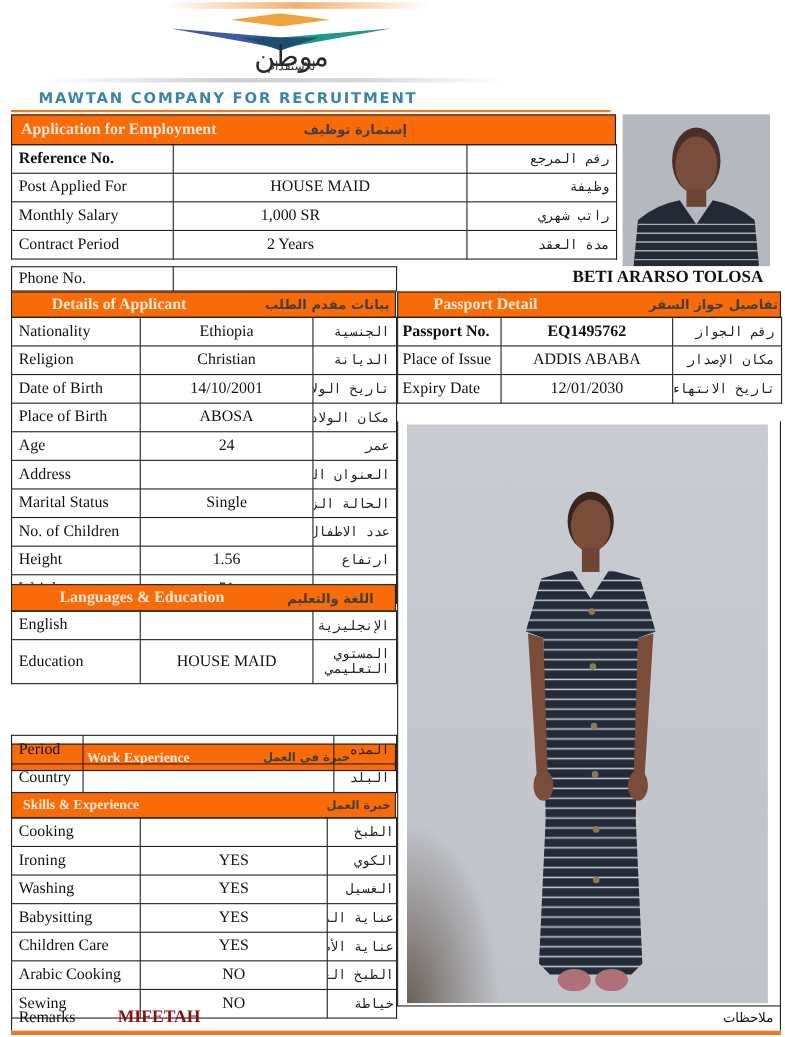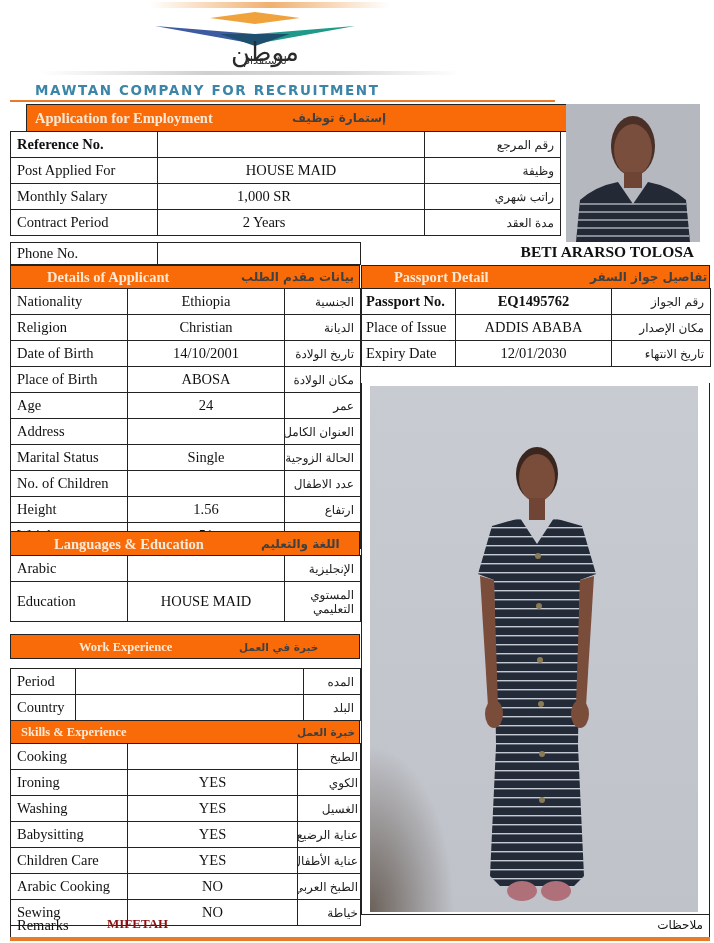--- a/index.html
+++ b/index.html
@@ -18,21 +18,21 @@
   .logo-underline { left: 40px; top: 71px; width: 420px; height: 4px;
     background: linear-gradient(90deg, rgba(200,200,200,0) 0%, #cfcfcf 40%, #d8d8d8 70%, rgba(200,200,200,0) 100%); }
   .company { left: 35px; top: 82px; width: 520px; height: 18px;
     font-family: "DejaVu Sans", sans-serif; font-weight: bold; font-size: 13.5px; color: #3b86a8; letter-spacing: 1.6px; }
   .company-line { left: 10px; top: 100px; width: 545px; height: 2px; background: #e87a2a; }
 
   
   table { border-collapse: collapse; position: absolute; table-layout: fixed; }
   td { border: 1px solid #222; font-size: 14.5px; padding: 0 6px; height: 26px; white-space: nowrap; overflow: hidden; }
   td.c { text-align: center; }
-  td.ar { text-align: right; direction: rtl; font-family: Liberation Sans, sans-serif; font-size: 12px; color:#222; }
+  td.ar { text-align: right; direction: rtl; font-family: Liberation Mono, monospace; font-size: 12px; color:#222; }
   td.b { font-weight: bold; }
   .hdr { background: #f96b09; color: #fbe9d6; font-weight: bold; font-size: 14.5px; }
   .hdr-ar { font-family: "DejaVu Sans", sans-serif; font-size: 12px; font-weight: bold; color: #404040; }
 
   .bar { position: absolute; background: #f96b09; border: 1px solid #222; }
   .bar span { position: absolute; top: 50%; transform: translateY(-50%); }
 
   .photo-small { left: 566px; top: 104px; width: 134px; height: 138px; background: #b9bcc4; overflow: hidden; }
   .photo-big { left: 370px; top: 386px; width: 328px; height: 526px; background: #c5c8cf; overflow: hidden; }
   .photo-frame { left: 361px; top: 383px; width: 349px; height: 532px; border: 1px solid #222; border-top: none; }
@@ -52,21 +52,21 @@
   <polygon points="45,14 145,22 145,32" fill="#3e5aa0"></polygon>
   <polygon points="145,22 245,14 145,32" fill="#1f9a8a"></polygon>
   <polygon points="110,22 180,22 145,34" fill="#1e4f6e"></polygon>
 </svg>
 <div class="abs logo-ar">موطن</div>
 <div class="abs logo-ar-sub">للاستقدام</div>
 <div class="abs logo-underline"></div>
 <div class="abs company">MAWTAN COMPANY FOR RECRUITMENT</div>
 <div class="abs company-line"></div>
 
-<div class="bar" style="left:10px; top:104px; width:550px; height:28px;margin-left:16px;">
+<div class="bar" style="left:10px; top:104px; width:550px; height:28px;">
   <span class="hdr" style="left:8px; background:none;">Application for Employment</span>
   <span class="hdr-ar" style="left:265px;">إستمارة توظيف</span>
 </div>
 <table style="left:10px; top:131px; width:550px;">
   <colgroup>
       <col style="width:147px">
       <col style="width:267px">
       <col style="width:136px">
     </colgroup>
   <tbody>
@@ -265,33 +265,33 @@
   <span class="hdr-ar" style="left:250px;">اللغة والتعليم</span>
 </div>
 <table style="left:10px; top:555px; width:350px;">
   <colgroup>
       <col style="width:117px">
       <col style="width:157px">
       <col style="width:76px">
     </colgroup>
   <tbody>
       <tr>
-        <td style="height:24px">Arabic</td>
+        <td style="height:24px">English</td>
         <td class="c"></td>
         <td class="ar">الإنجليزية</td>
       </tr>
   <tr>
         <td style="height:40px">Education</td>
         <td class="c">HOUSE MAID</td>
         <td class="ar" style="white-space:normal; line-height:14px">المستوي التعليمي</td>
       </tr>
 </tbody>
   </table>
 
-<div class="bar" style="left:10px; top:634px; width:350px; height:25px;text-align:center;">
+<div class="bar" style="left:10px; top:676px; width:350px; height:25px;text-align:center;">
   <span class="hdr" style="left:68px; font-size:12.5px; background:none;">Work Experience</span>
   <span class="hdr-ar" style="left:228px; font-size:10.5px;">خبرة في العمل</span>
 </div>
 <table style="left:10px; top:668px; width:350px;">
   <colgroup>
       <col style="width:65px">
       <col style="width:228px">
       <col style="width:57px">
     </colgroup>
   <tbody>
@@ -352,16 +352,16 @@
   <tr>
         <td style="height:21px">Sewing</td>
         <td class="c">NO</td>
         <td class="ar" style="padding:0 2px">خياطة</td>
       </tr>
 </tbody>
   </table>
 
 <div class="abs remarks-row">
   <span class="abs" style="left:6px; top:2px; font-size:14.5px;">Remarks</span>
-  <span class="abs" style="left:96px; top:1px; font-size:13px; font-weight:bold; color:#8b1010;">MIFETAH</span>
+  <span class="abs" style="left:96px; top:1px; font-size:16px; font-weight:bold; color:#8b1010;">MIFETAH</span>
   <span class="abs" style="right:6px; top:3px; font-family:'DejaVu Sans', sans-serif; font-size:12px; direction:rtl;">ملاحظات</span>
 </div>
 <div class="abs bottom-line"></div>
 
 </body></html>

